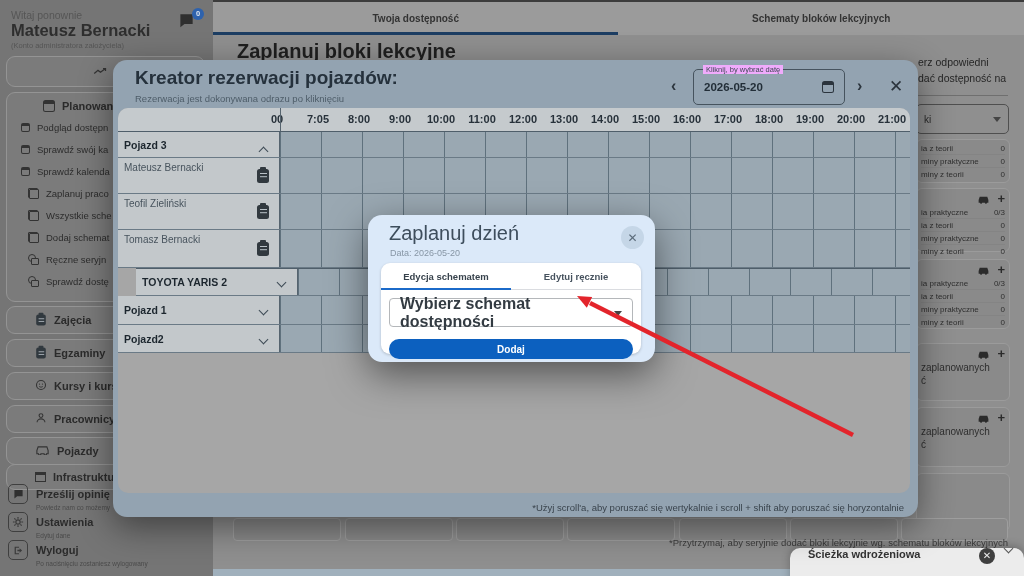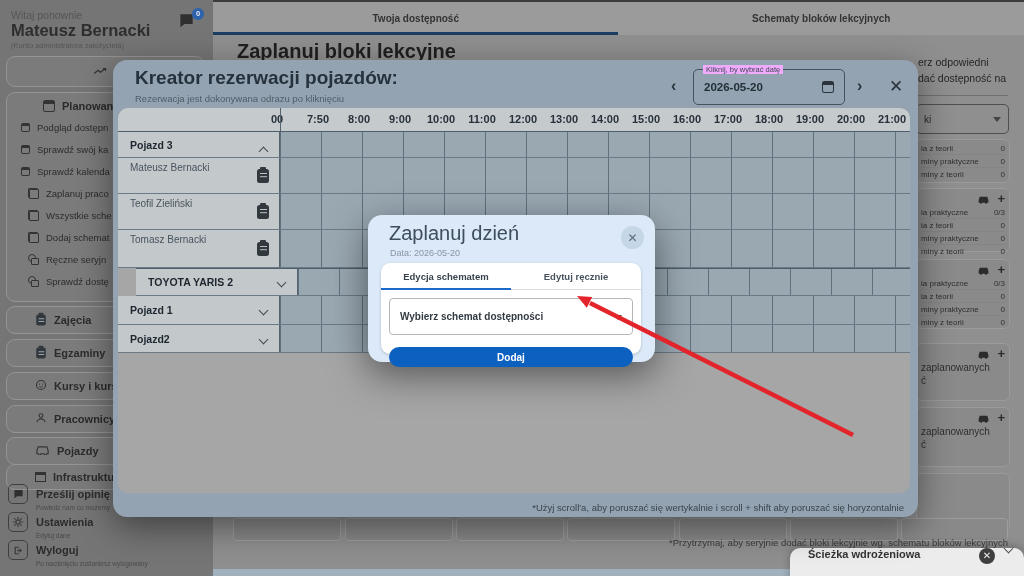--- a/index.html
+++ b/index.html
@@ -89,21 +89,21 @@
   .date-value{font-size:11.5px;font-weight:700;color:#222e38;flex:1;}
   .res-close{position:absolute;left:776px;top:16px;font-size:17px;color:#2b343d;}
 
   .gridbox{position:absolute;left:5px;top:48px;width:792px;height:385px;background:#a6a6a6;
     border-radius:10px;overflow:hidden;}
   .ghdr{position:relative;height:24px;background:#c5cacd;border-bottom:1.5px solid #4f5e6a;}
   .ghdr::after{content:"";position:absolute;left:162px;top:0;bottom:0;width:1px;background:#56646f;}
   .t-span{position:absolute;top:5px;width:40px;text-align:center;font-size:11px;font-weight:600;color:#27313a;}
   .grow{display:flex;border-bottom:1px solid #6a7a86;}
   .grow.sep{border-top:1.5px solid #4f5e6a;}
-  .glab{width:162px;flex:none;background:#c3c8cb;border-right:1.1px solid #56646f;position:relative;padding-left:12px;}
+  .glab{width:162px;flex:none;background:#c3c8cb;border-right:1.1px solid #56646f;position:relative;padding-left:6px;}
   .glab .rlabel{font-size:10.5px;font-weight:700;color:#1c262e;}
   .glab .rperson{font-size:10px;color:#47535d;padding-top:4px;display:block;}
   .glab .r-ic{position:absolute;right:10px;top:50%;transform:translateY(-50%);}
   .glab .r-chev{position:absolute;right:12px;top:50%;}
   .grow .glab.center{display:flex;align-items:center;}
   .gcells{flex:1;background:#9aa8b2;
     background-image:repeating-linear-gradient(90deg,#5f717d 0,#5f717d 1px,transparent 1px,transparent 41px);}
   .res-foot{position:absolute;right:14px;top:442px;font-size:9.5px;color:#39434c;}
 
   
@@ -112,22 +112,22 @@
   .dm-title{position:absolute;left:21px;top:7px;font-size:20px;color:#3e4e5d;}
   .dm-date{position:absolute;left:22px;top:33px;font-size:9px;color:#8796a5;}
   .dm-close{position:absolute;right:11px;top:11px;width:23px;height:23px;border-radius:50%;
     background:#c5d6e7;color:#5b6b7a;font-size:12px;display:flex;align-items:center;justify-content:center;}
   .dm-card{position:absolute;left:13px;top:48px;width:260px;height:91px;background:#fff;border-radius:9px;
     box-shadow:0 1px 3px rgba(0,0,0,.2);}
   .dm-tabs{display:flex;height:27px;border-bottom:1px solid #dadce0;position:relative;}
   .dm-tab{flex:1;display:flex;align-items:center;justify-content:center;font-size:9.5px;font-weight:700;color:#46525e;}
   .dm-tab.active{color:#37424c;}
   .dm-underline{position:absolute;left:0;bottom:-1px;width:50%;height:2.5px;background:#1b6ac9;}
-  .dm-select{margin:8px 8px 12px;height:37px;border:1px solid #b4b7ba;border-radius:4px;
-    display:flex;align-items:center;padding:0 10px;font-size:10px;font-weight:700;color:#333b42;}
+  .dm-select{margin:8px 8px 12px;height:29px;border:1px solid #b4b7ba;border-radius:4px;
+    display:flex;align-items:center;padding:0 10px;font-size:16px;font-weight:700;color:#333b42;}
   .dm-btn{margin:6px 8px 0;height:20px;border-radius:11px;background:#0c60bf;color:#fff;
     font-size:10px;font-weight:700;display:flex;align-items:center;justify-content:center;}
 
   .arrow-svg{position:absolute;left:0;top:0;z-index:60;pointer-events:none;}
 </style>
 </head>
 <body>
 
 <div class="stage">
 
@@ -396,21 +396,21 @@
       <span class="date-legend">Kliknij, by wybrać datę</span>
       <span class="date-value">2026-05-20</span>
       <span class="cal-md" style="border-color:#2b343d;"></span>
     </div>
     <div class="nav-ch" style="left:744px;">›</div>
     <div class="res-close">✕</div>
 
     <div class="gridbox">
       <div class="ghdr">
         <span class="t-span" style="left:139px;">00</span>
-        <span class="t-span" style="left:180px;">7:50</span>
+        <span class="t-span" style="left:180px;">7:05</span>
         <span class="t-span" style="left:221px;">8:00</span>
         <span class="t-span" style="left:262px;">9:00</span>
         <span class="t-span" style="left:303px;">10:00</span>
         <span class="t-span" style="left:344px;">11:00</span>
         <span class="t-span" style="left:385px;">12:00</span>
         <span class="t-span" style="left:426px;">13:00</span>
         <span class="t-span" style="left:467px;">14:00</span>
         <span class="t-span" style="left:508px;">15:00</span>
         <span class="t-span" style="left:549px;">16:00</span>
         <span class="t-span" style="left:590px;">17:00</span>

